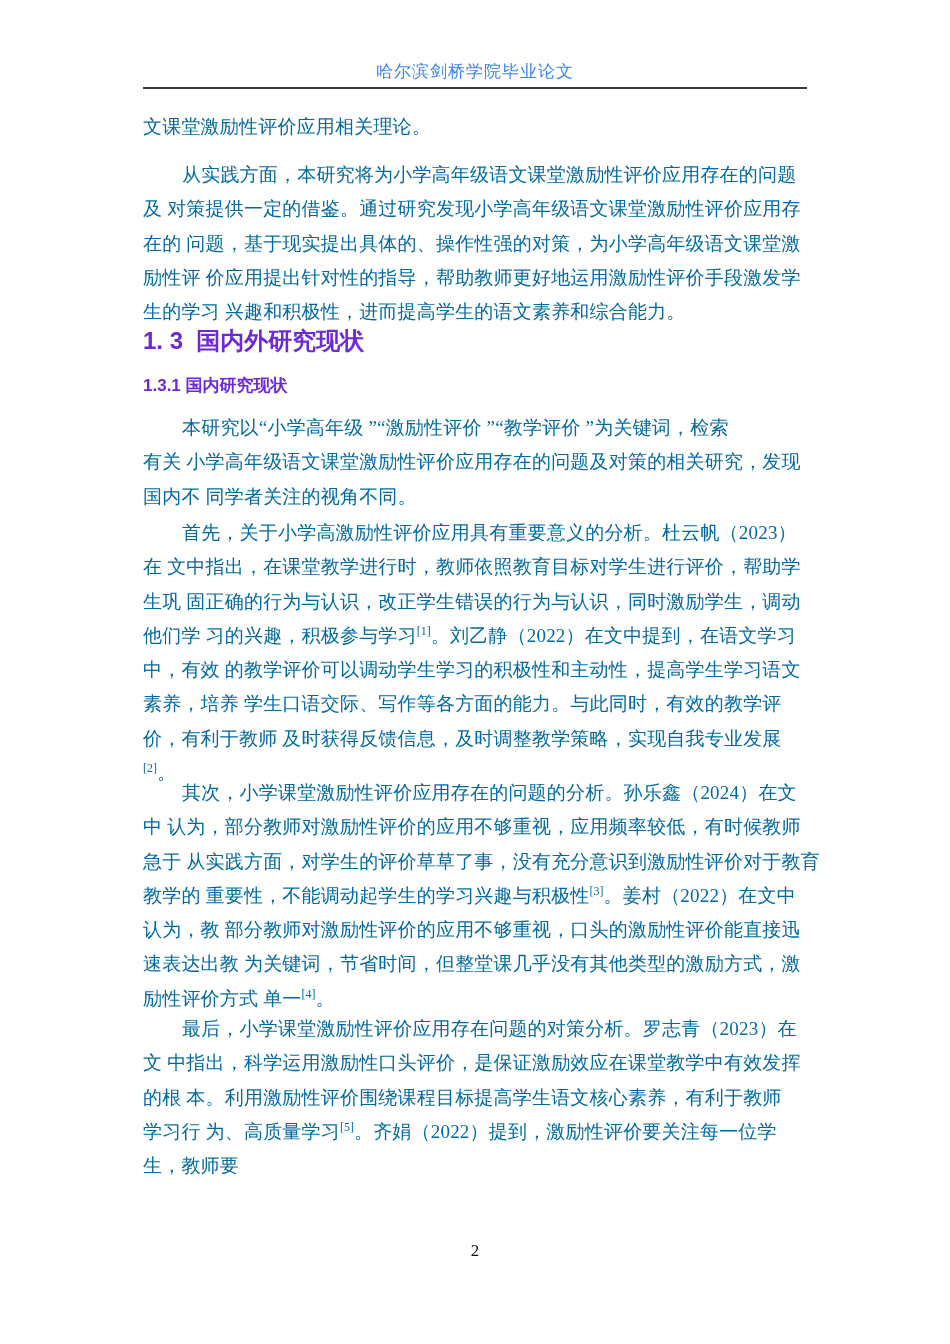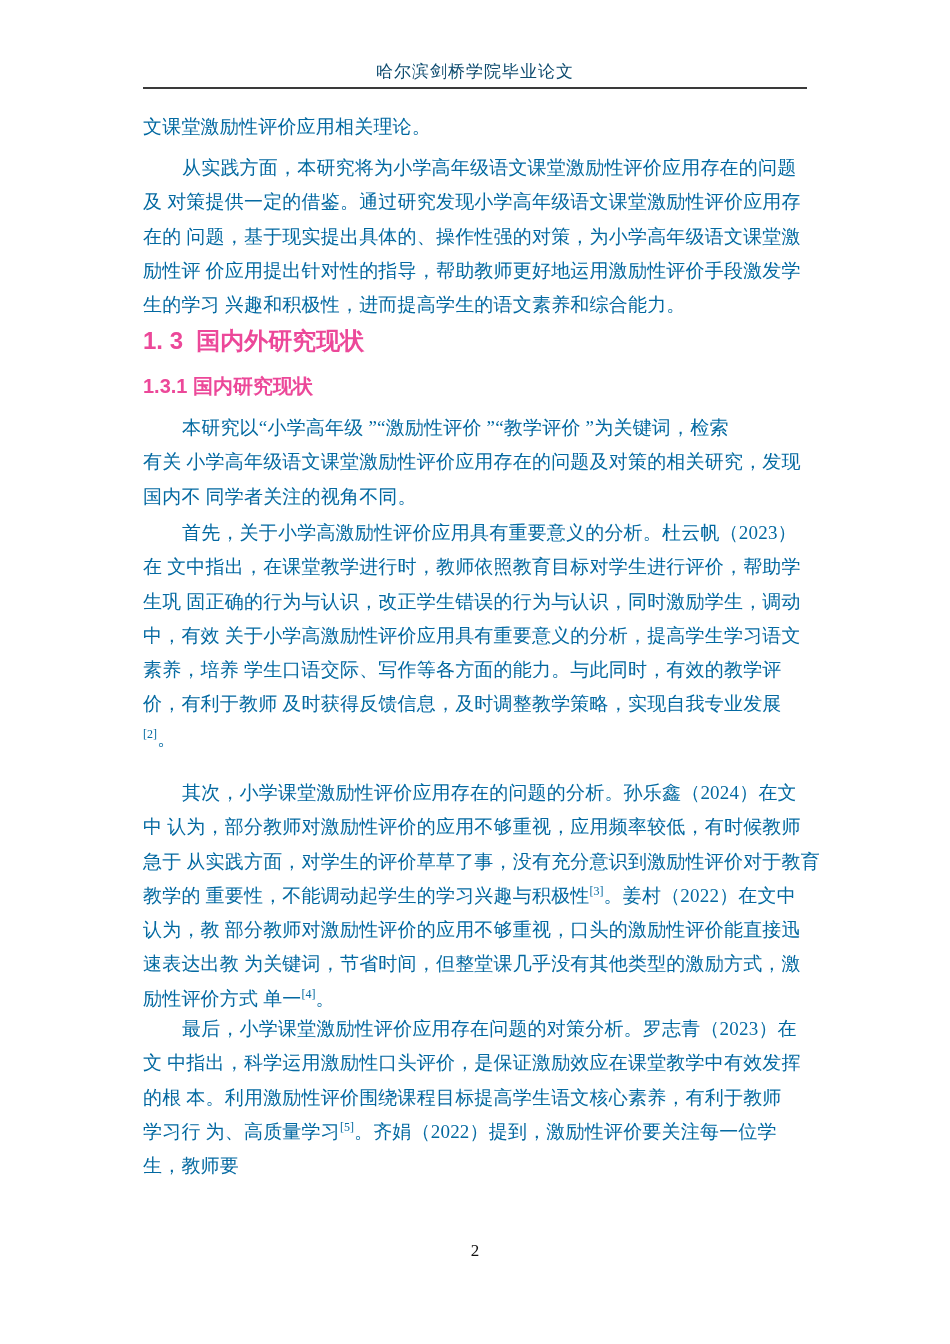--- a/index.html
+++ b/index.html
@@ -21,21 +21,21 @@
     position: absolute;
     left: 143px;
     width: 664px;
     top: 60px;
     text-align: center;
   }
   .header-title {
     font-size: 17px;
     line-height: 24px;
     letter-spacing: 1px;
-    color: #0c4a6e;
+    color: #3b82f6;
     white-space: pre;
   }
   .header-rule {
     margin-top: 3px;
     height: 0;
     border-bottom: 2px solid #3a3a3a;
   }
   
   .para {
     position: absolute;
@@ -58,31 +58,31 @@
     vertical-align: super;
     letter-spacing: 0;
   }
   
   .h1, .h2 {
     position: absolute;
     left: 143px;
     width: 670px;
     font-family: "Liberation Sans", "DejaVu Sans", sans-serif;
     font-weight: bold;
-    color: #ec4899;
+    color: #6d28d9;
     white-space: pre;
   }
   .h1 {
     top: 325px;
     font-size: 24px;
     line-height: 31px;
   }
   .h2 {
     top: 372px;
-    font-size: 20px;
+    font-size: 17px;
     line-height: 28px;
   }
   
   .footer {
     position: absolute;
     left: 143px;
     width: 664px;
     top: 1241px;
     text-align: center;
   }
@@ -98,21 +98,21 @@
 
   <div class="running-header">
     <div class="header-title">哈尔滨剑桥学院毕业论文</div>
     <div class="header-rule"></div>
   </div>
 
   <div class="para" style="top:110px">
       <div class="line">文课堂激励性评价应用相关理论。</div>
     </div>
 
-  <div class="para" style="top:151px">
+  <div class="para" style="top:158px">
       <div class="line indent">从实践方面，本研究将为小学高年级语文课堂激励性评价应用存在的问题</div>
       <div class="line">及 对策提供一定的借鉴。通过研究发现小学高年级语文课堂激励性评价应用存</div>
       <div class="line">在的 问题，基于现实提出具体的、操作性强的对策，为小学高年级语文课堂激</div>
       <div class="line">励性评 价应用提出针对性的指导，帮助教师更好地运用激励性评价手段激发学</div>
       <div class="line">生的学习 兴趣和积极性，进而提高学生的语文素养和综合能力。</div>
     </div>
 
   <div class="h1">1. 3  国内外研究现状</div>
 
   <div class="h2">1.3.1 国内研究现状</div>
@@ -120,21 +120,22 @@
   <div class="para" style="top:411px">
       <div class="line indent">本研究以“小学高年级 ”“激励性评价 ”“教学评价 ”为关键词，检索</div>
       <div class="line">有关 小学高年级语文课堂激励性评价应用存在的问题及对策的相关研究，发现</div>
       <div class="line">国内不 同学者关注的视角不同。</div>
     </div>
 
   <div class="para" style="top:516px">
       <div class="line indent">首先，关于小学高激励性评价应用具有重要意义的分析。杜云帆（2023）</div>
       <div class="line">在 文中指出，在课堂教学进行时，教师依照教育目标对学生进行评价，帮助学</div>
       <div class="line">生巩 固正确的行为与认识，改正学生错误的行为与认识，同时激励学生，调动</div>
-      <div class="line">中，有效 关于小学高激励性评价应用具有重要意义的分析，提高学生学习语文</div>
+      <div class="line">他们学 习的兴趣，积极参与学习<sup>[1]</sup>。刘乙静（2022）在文中提到，在语文学习</div>
+      <div class="line">中，有效 的教学评价可以调动学生学习的积极性和主动性，提高学生学习语文</div>
       <div class="line">素养，培养 学生口语交际、写作等各方面的能力。与此同时，有效的教学评</div>
       <div class="line">价，有利于教师 及时获得反馈信息，及时调整教学策略，实现自我专业发展</div>
       <div class="line"><sup>[2]</sup>。</div>
     </div>
 
   <div class="para" style="top:776px">
       <div class="line indent">其次，小学课堂激励性评价应用存在的问题的分析。孙乐鑫（2024）在文</div>
       <div class="line">中 认为，部分教师对激励性评价的应用不够重视，应用频率较低，有时候教师</div>
       <div class="line">急于 从实践方面，对学生的评价草草了事，没有充分意识到激励性评价对于教育</div>
       <div class="line">教学的 重要性，不能调动起学生的学习兴趣与积极性<sup>[3]</sup>。姜村（2022）在文中</div>

